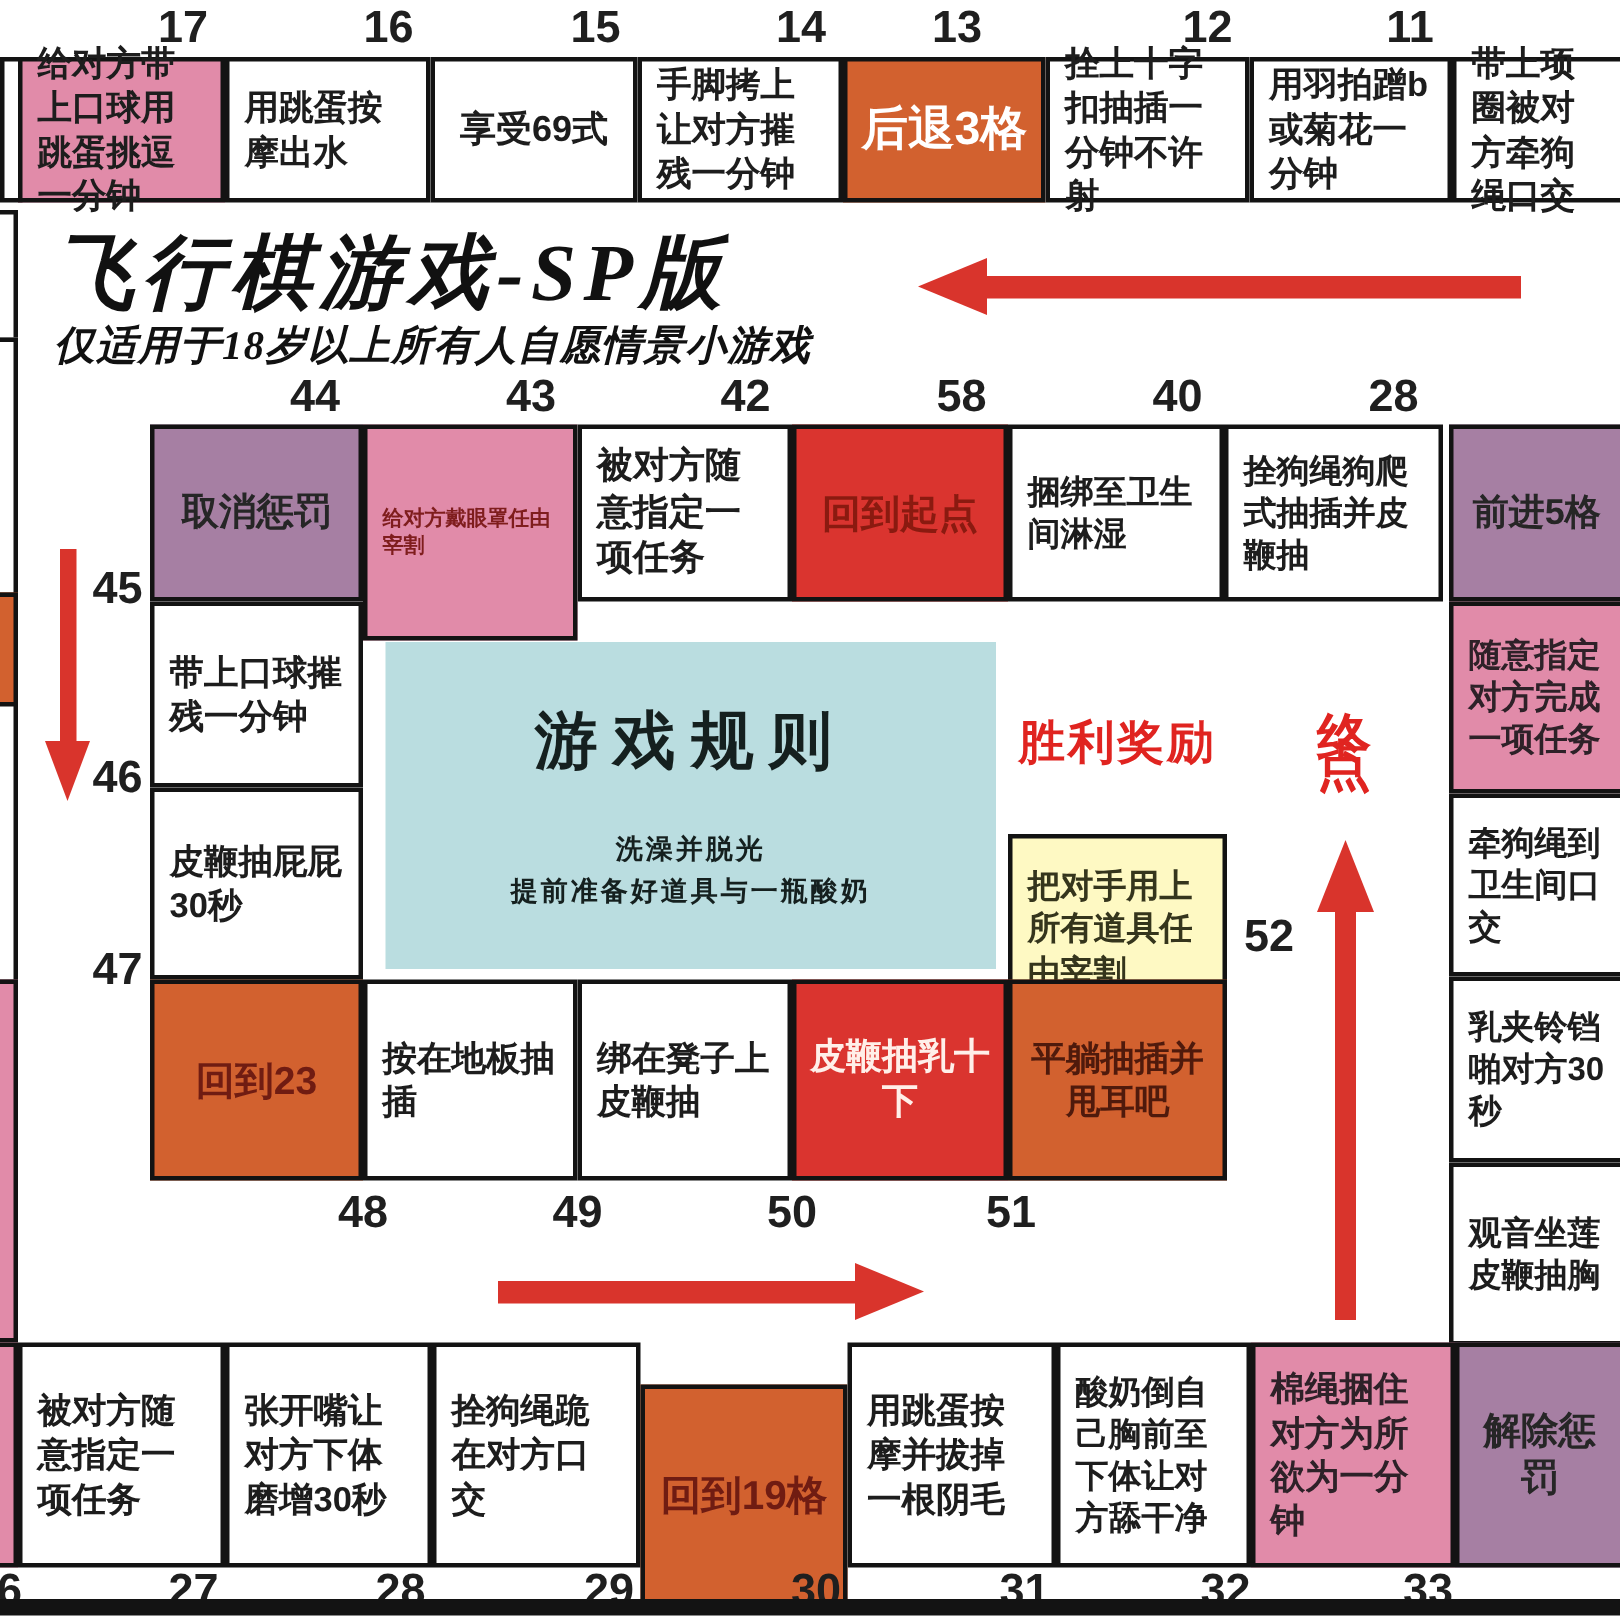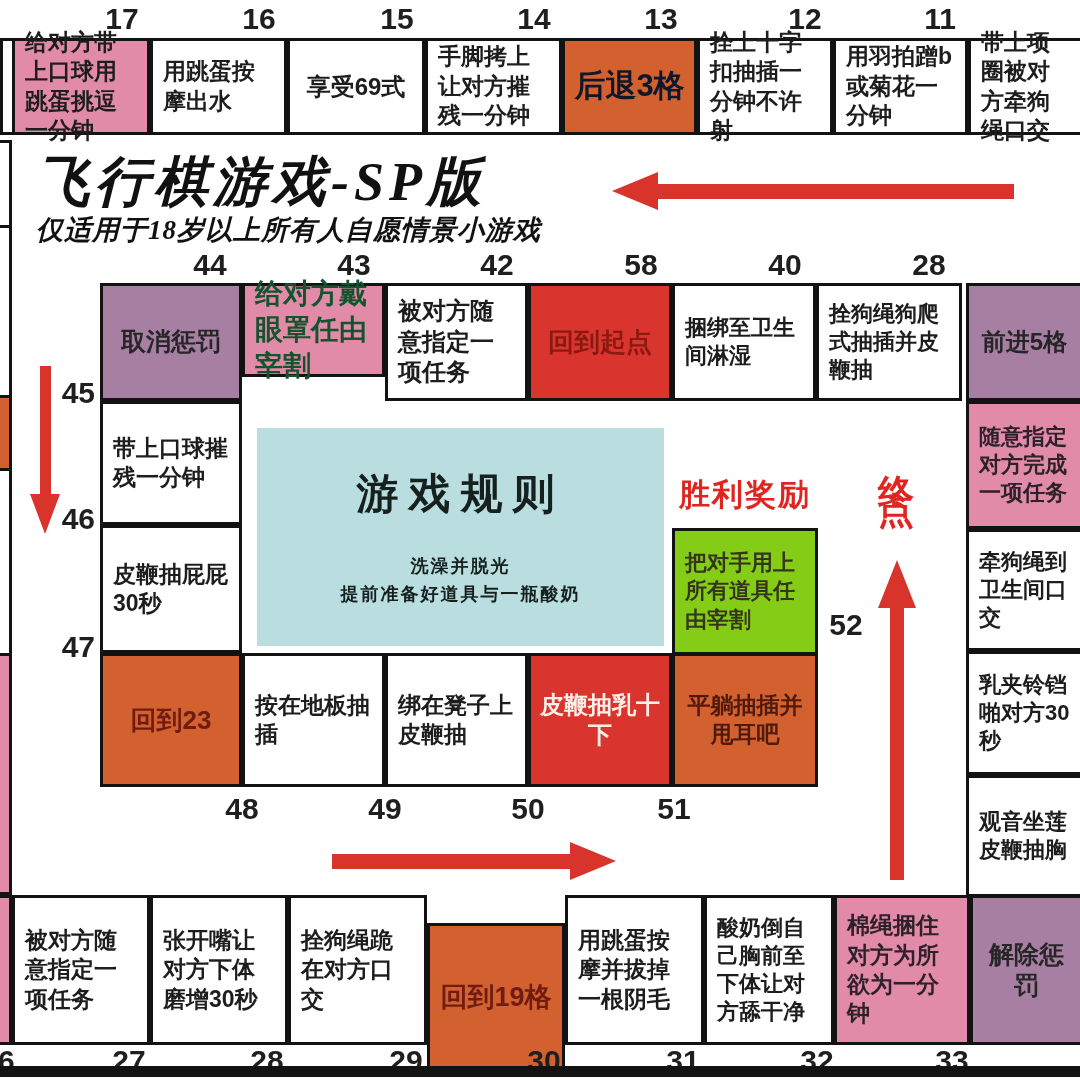--- a/index.html
+++ b/index.html
@@ -6,21 +6,21 @@
   #board{position:relative;width:1080px;height:1080px;background:#ffffff;overflow:hidden;
          font-family:"Liberation Sans",sans-serif;}
   .cell{position:absolute;box-sizing:border-box;border:3px solid #131313;background:#ffffff;
         display:flex;align-items:center;justify-content:center;font-weight:bold;color:#1d1d1d;}
   .cell .t{text-align:left;padding:4px 10px;line-height:1.28;}
   .cell .tc{text-align:center;padding:4px 8px;line-height:1.25;}
   .pink{background:#e18ba9;}
   .purple{background:#a67fa3;}
   .orange{background:#d2612f;}
   .red{background:#da342f;}
-  .yellow{background:#84cc16;}
+  .yellow{background:#fef9c3;margin-top:28px;}
   .num{position:absolute;font-size:30px;font-weight:bold;color:#1f1f1f;text-align:center;}
   .numR{text-align:right;}
   .title{position:absolute;left:36px;top:146px;font-family:"Liberation Serif",serif;
          font-style:italic;font-weight:bold;font-size:54px;color:#111;letter-spacing:5px;white-space:nowrap;}
   .subtitle{position:absolute;left:36px;top:212px;font-family:"Liberation Serif",serif;
          font-style:italic;font-weight:bold;font-size:27px;color:#111;letter-spacing:1px;white-space:nowrap;}
   .rules-box{position:absolute;left:257px;top:428px;width:407px;height:218px;background:#badde0;
          display:flex;flex-direction:column;align-items:center;justify-content:center;}
   .rules-head{font-size:42px;font-weight:bold;color:#15201f;letter-spacing:10px;margin-bottom:31px;}
   .rules-line{font-size:18px;font-weight:bold;color:#15201f;line-height:1.55;letter-spacing:2px;text-align:left;}
@@ -46,38 +46,38 @@
 </head>
 <body>
 
 <div id="board">
 
   <div class="num" style="left:-42px;top:2px;width:48px;">18</div>
   <div class="num" style="left:98px;top:2px;width:48px;">17</div>
   <div class="num" style="left:235px;top:2px;width:48px;">16</div>
   <div class="num" style="left:373px;top:2px;width:48px;">15</div>
   <div class="num" style="left:510px;top:2px;width:48px;">14</div>
-  <div class="num" style="left:637px;top:2px;width:48px;">13</div>
+  <div class="num" style="left:614px;top:2px;width:48px;">13</div>
   <div class="num" style="left:781px;top:2px;width:48px;">12</div>
   <div class="num" style="left:916px;top:2px;width:48px;">11</div>
 
   <div class="cell" style="left:0px;top:38px;width:15px;height:97px;"></div>
   <div class="cell pink" style="left:12px;top:38px;width:138px;height:97px;font-size:23px;">
       <span class="t">给对方带上口球用跳蛋挑逗一分钟</span>
     </div>
   <div class="cell" style="left:150px;top:38px;width:137px;height:97px;font-size:23px;">
       <span class="t">用跳蛋按摩出水</span>
     </div>
   <div class="cell" style="left:287px;top:38px;width:138px;height:97px;font-size:24px;">
       <span class="tc">享受69式</span>
     </div>
   <div class="cell" style="left:425px;top:38px;width:137px;height:97px;font-size:23px;">
       <span class="t">手脚拷上让对方摧残一分钟</span>
     </div>
-  <div class="cell orange" style="left:562px;top:38px;width:135px;height:97px;font-size:31px;color:#0f172a;justify-content:center;">
+  <div class="cell orange" style="left:562px;top:38px;width:135px;height:97px;font-size:31px;color:#ffffff;justify-content:center;">
       <span class="tc">后退3格</span>
     </div>
   <div class="cell" style="left:697px;top:38px;width:136px;height:97px;font-size:23px;">
       <span class="t">拴上十字扣抽插一分钟不许射</span>
     </div>
   <div class="cell" style="left:833px;top:38px;width:135px;height:97px;font-size:23px;">
       <span class="t">用羽拍蹭b或菊花一分钟</span>
     </div>
   <div class="cell" style="left:968px;top:38px;width:115px;height:97px;font-size:23px;">
       <span class="t">带上项圈被对方牵狗绳口交</span>
@@ -94,21 +94,21 @@
   <div class="num" style="left:186px;top:248px;width:48px;">44</div>
   <div class="num" style="left:330px;top:248px;width:48px;">43</div>
   <div class="num" style="left:473px;top:248px;width:48px;">42</div>
   <div class="num" style="left:617px;top:248px;width:48px;">58</div>
   <div class="num" style="left:761px;top:248px;width:48px;">40</div>
   <div class="num" style="left:905px;top:248px;width:48px;">28</div>
 
   <div class="cell purple" style="left:100px;top:283px;width:142px;height:118px;font-size:25px;color:#262626;">
       <span class="tc">取消惩罚</span>
     </div>
-  <div class="cell pink" style="left:242px;top:283px;width:143px;height:94px;font-size:28px;color:#14532d;">
+  <div class="cell pink" style="left:242px;top:283px;width:143px;height:144px;font-size:14px;color:#7f1d1d;">
       <span class="t">给对方戴眼罩任由宰割</span>
     </div>
   <div class="cell" style="left:385px;top:283px;width:143px;height:118px;font-size:24px;">
       <span class="t">被对方随意指定一项任务</span>
     </div>
   <div class="cell red" style="left:528px;top:283px;width:144px;height:118px;font-size:26px;color:#8a1a10;">
       <span class="tc">回到起点</span>
     </div>
   <div class="cell" style="left:672px;top:283px;width:144px;height:118px;font-size:22px;">
       <span class="t">捆绑至卫生间淋湿</span>

